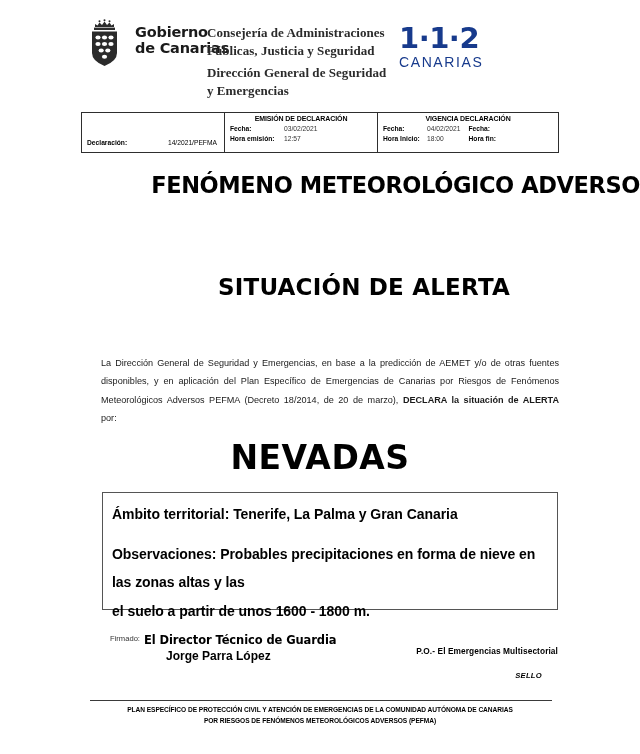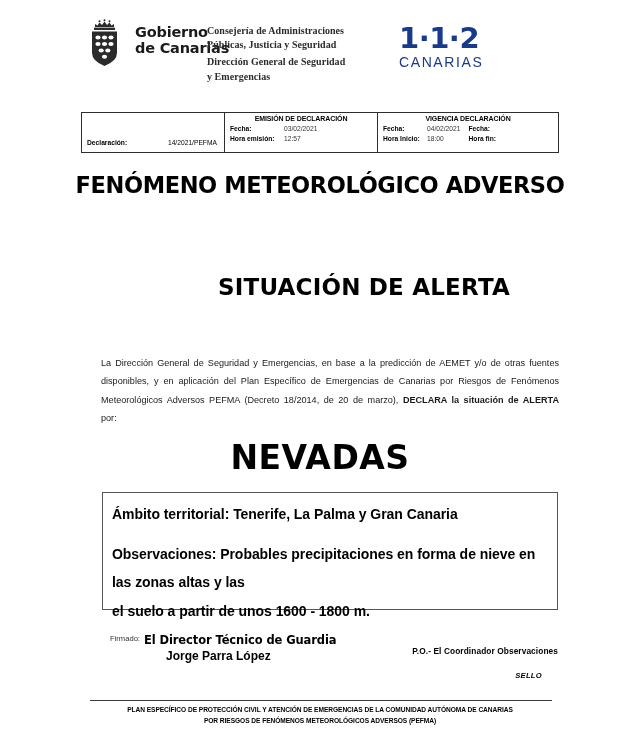--- a/index.html
+++ b/index.html
@@ -52,21 +52,21 @@
     line-height: 1.12;
     color: #1a1a1a;
     letter-spacing: -0.2px;
   }
   .consejeria {
     position: absolute;
     left: 121px;
     top: 10px;
     font-family: "Liberation Serif", serif;
     font-weight: bold;
-    font-size: 10px;
+    font-size: 13px;
     line-height: 1.42;
     color: #2b2b2b;
     letter-spacing: 0.05px;
   }
   .consejeria .blk {
     margin-bottom: 3px;
   }
   .logo112 {
     position: absolute;
     right: 0;
@@ -162,21 +162,21 @@
     width: 50%;
   }
   .vig-inner .kv .k { width: 44px; }
 
   
   .title1 {
     position: absolute;
     top: 172px;
     left: 0;
     width: 640px;
-    text-align: center;
+    text-align: right;
     font-family: "DejaVu Sans", sans-serif;
     font-weight: bold;
     font-size: 22.5px;
     letter-spacing: -0.4px;
   }
   .title2 {
     position: absolute;
     top: 225px;
     left: 0;
     width: 640px;
@@ -431,21 +431,21 @@
     <div class="obs-gap"></div>
     <div class="obs-line">Observaciones: Probables precipitaciones en forma de nieve en las zonas altas y las</div>
     <div class="obs-line">el suelo a partir de unos 1600 - 1800 m.</div>
   </div>
 
   <div class="sig">
     <div>
       <span class="sig-firmado">Firmado:</span><span class="sig-cargo">El Director Técnico de Guardia</span>
     </div>
     <div class="sig-name">Jorge Parra López</div>
-    <div class="sig-po">P.O.- El Coordinador Observaciones</div>
+    <div class="sig-po">P.O.- El Emergencias Multisectorial</div>
     <div class="sig-sello">SELLO</div>
   </div>
 
   <div class="footer-rule"></div>
   <div class="footer-text">
     <div>PLAN ESPECÍFICO DE PROTECCIÓN CIVIL Y ATENCIÓN DE EMERGENCIAS DE LA COMUNIDAD AUTÓNOMA DE CANARIAS</div>
     <div>POR RIESGOS DE FENÓMENOS METEOROLÓGICOS ADVERSOS (PEFMA)</div>
   </div>
 
 </div>

